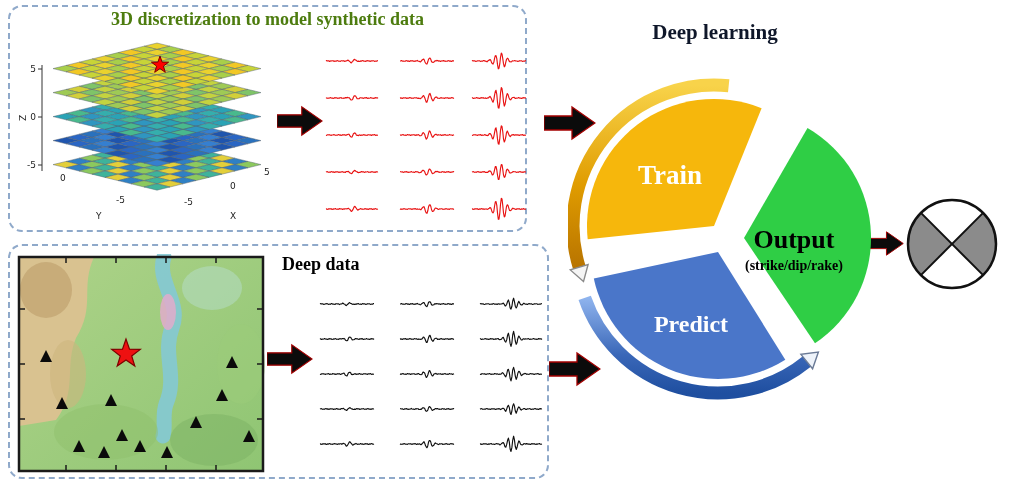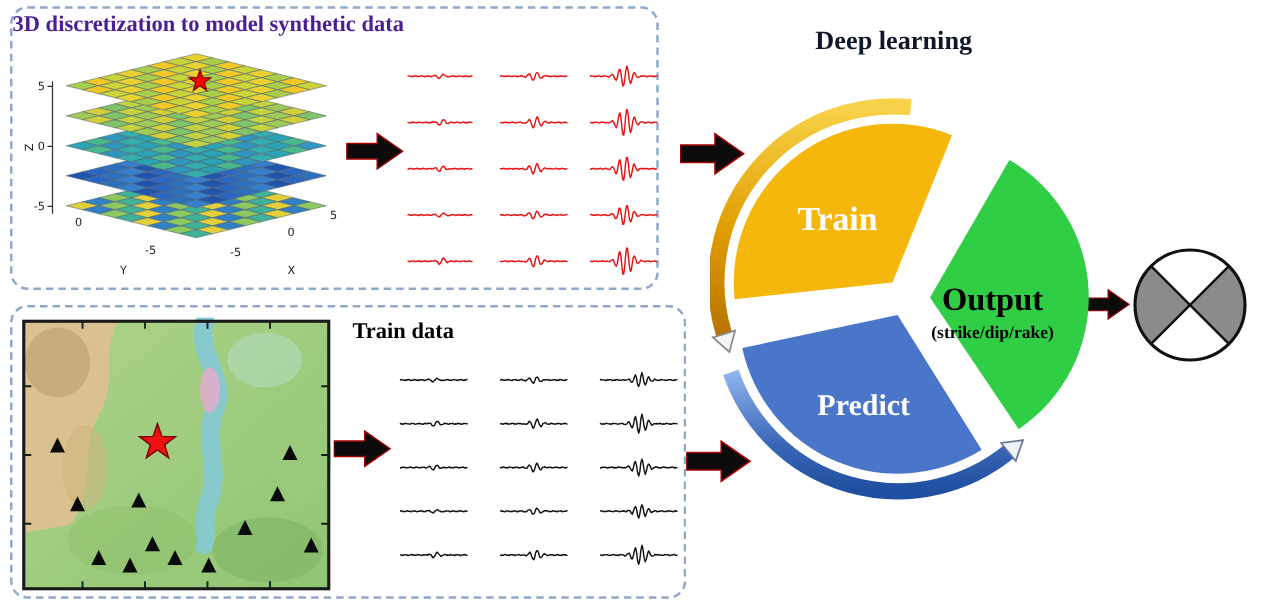--- a/index.html
+++ b/index.html
@@ -1,22 +1,22 @@
 <!DOCTYPE html>
 <html><head>
 <meta charset="utf-8">
 <style>
   html,body{margin:0;padding:0;background:#fff;}
   .stage{position:relative;width:1014px;height:484px;background:#ffffff;overflow:hidden;
          font-family:"Liberation Serif","DejaVu Serif",serif;}
   .panel{position:absolute;border:2.4px dashed #8fa9ca;border-radius:14px;box-sizing:border-box;background:#fff;}
   .panel-synth{left:8px;top:5px;width:519px;height:227px;}
   .panel-real{left:8px;top:244px;width:541px;height:235px;}
-  .panel-title{position:absolute;left:0;right:0;top:2px;
-               font-weight:bold;font-size:18px;color:#4c1d95;}
+  .panel-title{position:absolute;left:0;right:0;top:2px;text-align:center;
+               font-weight:bold;font-size:18px;color:#4d7c0f;}
   .real-title{position:absolute;left:272px;top:8px;font-weight:bold;font-size:18px;color:#000;}
   .dl-title{position:absolute;left:605px;top:20px;width:220px;text-align:center;
             font-weight:bold;font-size:21px;color:#0f172a;}
   svg.abs{position:absolute;}
   .axis-txt{font-family:"DejaVu Sans","Liberation Sans",sans-serif;font-size:9px;fill:#222;}
   .seg-label{font-family:"Liberation Serif","DejaVu Serif",serif;font-weight:bold;}
 </style>
 </head>
 <body>
 
@@ -383,21 +383,21 @@
         <polyline points="6.0,135.1 6.7,134.7 7.4,134.6 8.2,135.3 8.9,135.2 9.6,135.0 10.3,135.3 11.1,134.8 11.8,134.6 12.5,135.1 13.2,134.9 13.9,135.1 14.7,135.5 15.4,134.9 16.1,134.7 16.8,135.0 17.6,134.7 18.3,135.0 19.0,135.5 19.7,135.1 20.4,135.0 21.2,135.1 21.9,134.6 22.6,134.8 23.3,135.3 24.1,135.1 24.8,135.3 25.5,135.3 26.2,134.5 26.9,134.5 27.7,134.6 28.4,134.3 29.1,135.1 29.8,135.9 30.6,136.1 31.3,136.6 32.0,136.4 32.7,135.1 33.4,134.5 34.2,133.8 34.9,133.3 35.6,134.0 36.3,134.6 37.1,134.7 37.8,135.5 38.5,135.6 39.2,135.3 39.9,135.5 40.7,135.1 41.4,134.5 42.1,134.9 42.8,134.9 43.6,134.8 44.3,135.4 45.0,135.2 45.7,134.8 46.4,135.0 47.2,134.8 47.9,134.6 48.6,135.3 49.3,135.2 50.1,135.0 50.8,135.3 51.5,134.8 52.2,134.6 52.9,135.1 53.7,135.0 54.4,135.1 55.1,135.5 55.8,134.9 56.6,134.7 57.3,135.0 58.0,134.7" fill="none" stroke="#e81212" stroke-width="1.15" stroke-linejoin="round"></polyline>
         <polyline points="80.0,134.6 80.8,134.8 81.5,135.0 82.3,134.8 83.0,135.3 83.8,135.4 84.5,134.8 85.3,134.9 86.0,134.9 86.8,134.6 87.5,135.1 88.3,135.4 89.0,135.0 89.8,135.2 90.5,135.0 91.3,134.5 92.0,135.0 92.8,135.2 93.5,135.0 94.3,135.4 95.0,135.1 95.8,134.6 96.5,134.8 97.3,134.8 98.0,134.8 98.8,135.6 99.5,135.7 100.3,135.4 101.0,135.4 101.8,134.4 102.5,133.4 103.3,133.4 104.0,133.7 104.8,135.0 105.5,137.2 106.3,138.0 107.0,137.5 107.8,136.2 108.5,133.6 109.3,132.0 110.0,132.3 110.8,133.3 111.5,135.0 112.3,136.6 113.0,136.5 113.8,136.1 114.5,135.7 115.3,134.6 116.0,134.4 116.8,134.7 117.5,134.4 118.3,134.8 119.0,135.4 119.8,135.1 120.5,135.2 121.3,135.3 122.0,134.6 122.8,134.7 123.5,135.1 124.3,134.9 125.0,135.2 125.8,135.4 126.5,134.8 127.3,134.9 128.0,134.9 128.8,134.6 129.5,135.1 130.3,135.4 131.0,135.0 131.8,135.1 132.5,135.0 133.3,134.5 134.0,135.0" fill="none" stroke="#e81212" stroke-width="1.15" stroke-linejoin="round"></polyline>
         <polyline points="152.0,135.1 152.8,134.7 153.5,134.6 154.3,135.3 155.0,135.2 155.8,135.0 156.5,135.3 157.3,134.8 158.0,134.6 158.8,135.1 159.5,135.0 160.3,135.1 161.0,135.5 161.8,135.0 162.5,134.7 163.3,135.0 164.0,134.6 164.8,134.9 165.5,135.5 166.3,135.3 167.0,135.3 167.8,135.3 168.5,134.3 169.3,133.9 170.0,134.1 170.8,134.4 171.5,136.1 172.3,137.9 173.0,137.7 173.8,136.2 174.5,133.1 175.3,129.6 176.0,129.5 176.8,133.0 177.5,138.0 178.3,142.5 179.0,142.5 179.8,137.5 180.5,131.5 181.3,127.5 182.0,127.7 182.8,132.6 183.5,138.0 184.3,140.4 185.0,139.9 185.8,136.7 186.5,133.2 187.3,132.2 188.0,132.7 188.8,133.9 189.5,135.7 190.3,136.1 191.0,135.7 191.8,135.6 192.5,135.0 193.3,134.5 194.0,134.8 194.8,134.7 195.5,134.7 196.3,135.4 197.0,135.3 197.8,135.0 198.5,135.3 199.3,134.8 200.0,134.6 200.8,135.1 201.5,135.0 202.3,135.1 203.0,135.5 203.8,134.9 204.5,134.7 205.3,135.0 206.0,134.8" fill="none" stroke="#e81212" stroke-width="1.15" stroke-linejoin="round"></polyline>
         <polyline points="6.0,172.1 6.7,171.9 7.4,172.4 8.2,172.3 8.9,171.7 9.6,171.9 10.3,171.9 11.1,171.7 11.8,172.3 12.5,172.3 13.2,171.9 13.9,172.1 14.7,171.8 15.4,171.5 16.1,172.2 16.8,172.2 17.6,172.0 18.3,172.4 19.0,171.9 19.7,171.6 20.4,172.0 21.2,171.9 21.9,172.0 22.6,172.5 23.3,172.1 24.1,171.8 24.8,172.1 25.5,171.7 26.2,171.7 26.9,172.0 27.7,171.5 28.4,171.3 29.1,171.9 29.8,172.3 30.6,173.4 31.3,174.5 32.0,174.0 32.7,172.9 33.4,171.5 34.2,169.7 34.9,169.4 35.6,170.4 36.3,171.2 37.1,172.5 37.8,173.2 38.5,172.6 39.2,172.3 39.9,172.1 40.7,171.5 41.4,171.9 42.1,172.3 42.8,172.0 43.6,172.2 44.3,172.1 45.0,171.5 45.7,171.9 46.4,172.1 47.2,171.9 47.9,172.3 48.6,172.3 49.3,171.7 50.1,171.9 50.8,171.9 51.5,171.7 52.2,172.3 52.9,172.3 53.7,171.9 54.4,172.1 55.1,171.8 55.8,171.6 56.6,172.2 57.3,172.2 58.0,172.0" fill="none" stroke="#e81212" stroke-width="1.15" stroke-linejoin="round"></polyline>
         <polyline points="80.0,171.8 80.8,172.4 81.5,172.1 82.3,172.0 83.0,172.2 83.8,171.6 84.5,171.7 85.3,172.2 86.0,172.0 86.8,172.2 87.5,172.4 88.3,171.8 89.0,171.7 89.8,172.0 90.5,171.8 91.3,172.1 92.0,172.5 92.8,171.9 93.5,171.9 94.3,172.0 95.0,171.6 95.8,171.9 96.5,172.3 97.3,171.9 98.0,172.2 98.8,172.3 99.5,172.1 100.3,172.6 101.0,172.6 101.8,171.5 102.5,170.7 103.3,169.8 104.0,169.7 104.8,171.8 105.5,174.4 106.3,176.0 107.0,176.3 107.8,173.8 108.5,170.0 109.3,168.0 110.0,167.7 110.8,169.3 111.5,172.5 112.3,174.4 113.0,174.4 113.8,173.8 114.5,172.2 115.3,171.0 116.0,171.2 116.8,171.4 117.5,171.8 118.3,172.5 119.0,172.2 119.8,171.8 120.5,172.0 121.3,171.7 122.0,171.8 122.8,172.4 123.5,172.2 124.3,172.0 125.0,172.2 125.8,171.6 126.5,171.7 127.3,172.2 128.0,172.0 128.8,172.1 129.5,172.4 130.3,171.7 131.0,171.7 131.8,172.0 132.5,171.8 133.3,172.1 134.0,172.5" fill="none" stroke="#e81212" stroke-width="1.15" stroke-linejoin="round"></polyline>
         <polyline points="152.0,172.1 152.8,171.9 153.5,172.4 154.3,172.3 155.0,171.7 155.8,171.9 156.5,171.9 157.3,171.7 158.0,172.3 158.8,172.3 159.5,171.9 160.3,172.1 161.0,171.9 161.8,171.5 162.5,172.1 163.3,172.1 164.0,171.9 164.8,172.3 165.5,172.0 166.3,171.9 167.0,172.4 167.8,172.2 168.5,171.6 169.3,171.3 170.0,170.5 170.8,170.9 171.5,173.2 172.3,175.2 173.0,175.9 173.8,174.4 174.5,169.5 175.3,165.0 176.0,164.5 176.8,168.4 177.5,175.9 178.3,182.3 179.0,182.2 179.8,176.0 180.5,167.5 181.3,161.3 182.0,162.0 182.8,168.7 183.5,175.8 184.3,180.0 185.0,179.1 185.8,174.0 186.5,169.5 187.3,167.8 188.0,168.4 188.8,171.1 189.5,173.4 190.3,173.6 191.0,173.3 191.8,172.4 192.5,171.2 193.3,171.4 194.0,171.9 194.8,171.9 195.5,172.4 196.3,172.4 197.0,171.7 197.8,171.9 198.5,171.9 199.3,171.7 200.0,172.3 200.8,172.4 201.5,171.9 202.3,172.1 203.0,171.9 203.8,171.6 204.5,172.2 205.3,172.3 206.0,172.0" fill="none" stroke="#e81212" stroke-width="1.15" stroke-linejoin="round"></polyline>
       </svg>
   </div>
 
   <div class="panel panel-real">
-    <div class="real-title">Train data</div>
+    <div class="real-title">Deep data</div>
 
     <svg class="abs" id="mapSvg" style="left:6px;top:8px;" width="250" height="220" viewBox="0 0 250 220">
       <defs>
         <linearGradient id="mapGrad" x1="0" y1="0" x2="1" y2="1">
           <stop offset="0" stop-color="#aed389"></stop>
             <stop offset="1" stop-color="#8fc573"></stop>
         </linearGradient>
       </defs>
       <rect x="3" y="3" width="244" height="214" fill="url(#mapGrad)"></rect>
       <path d="M3,3 L78,3 C64,34 80,52 60,84 C48,112 62,138 40,166 L3,172 Z" fill="#d9c290"></path>

